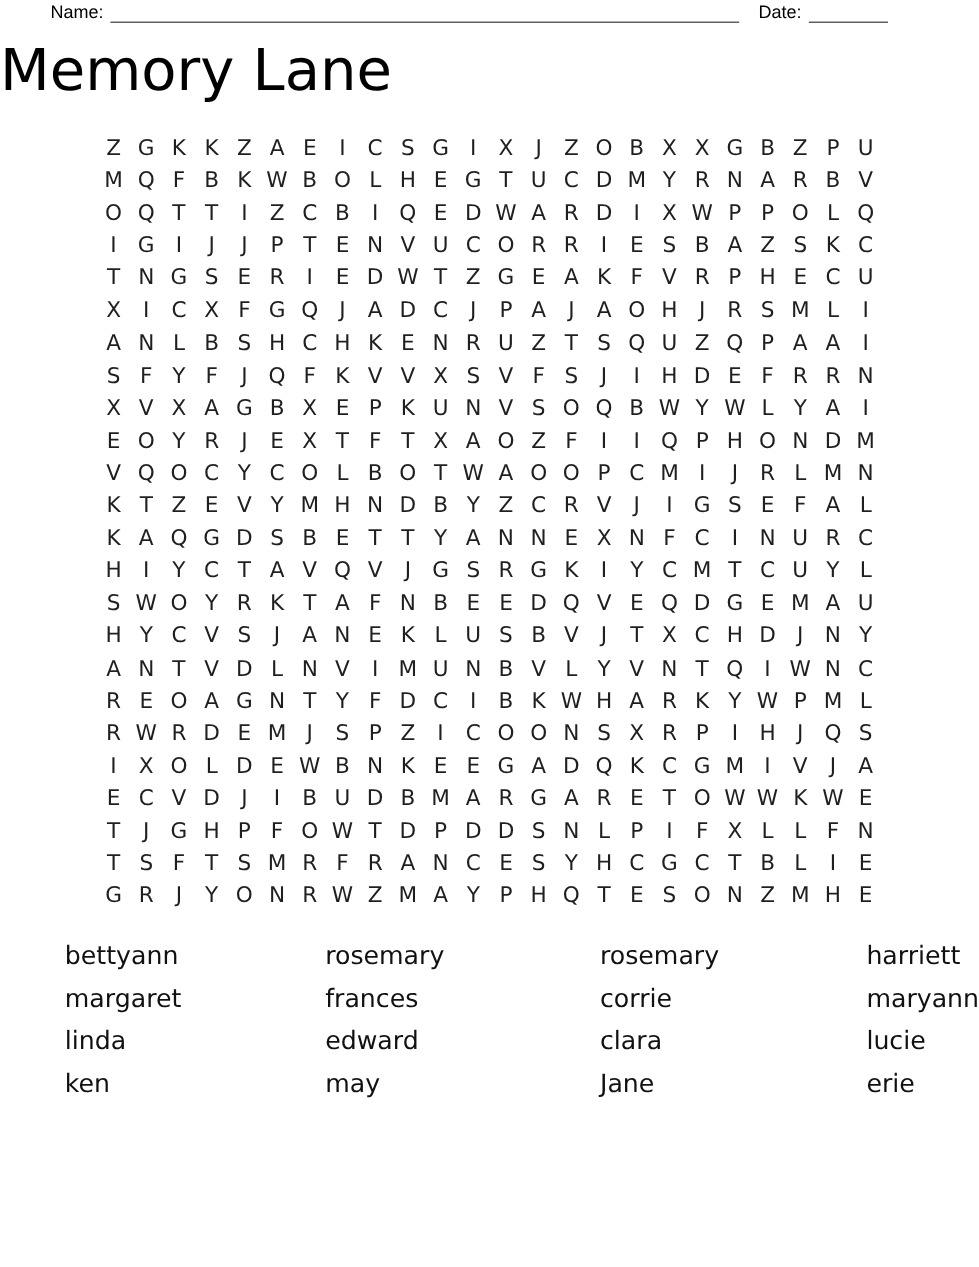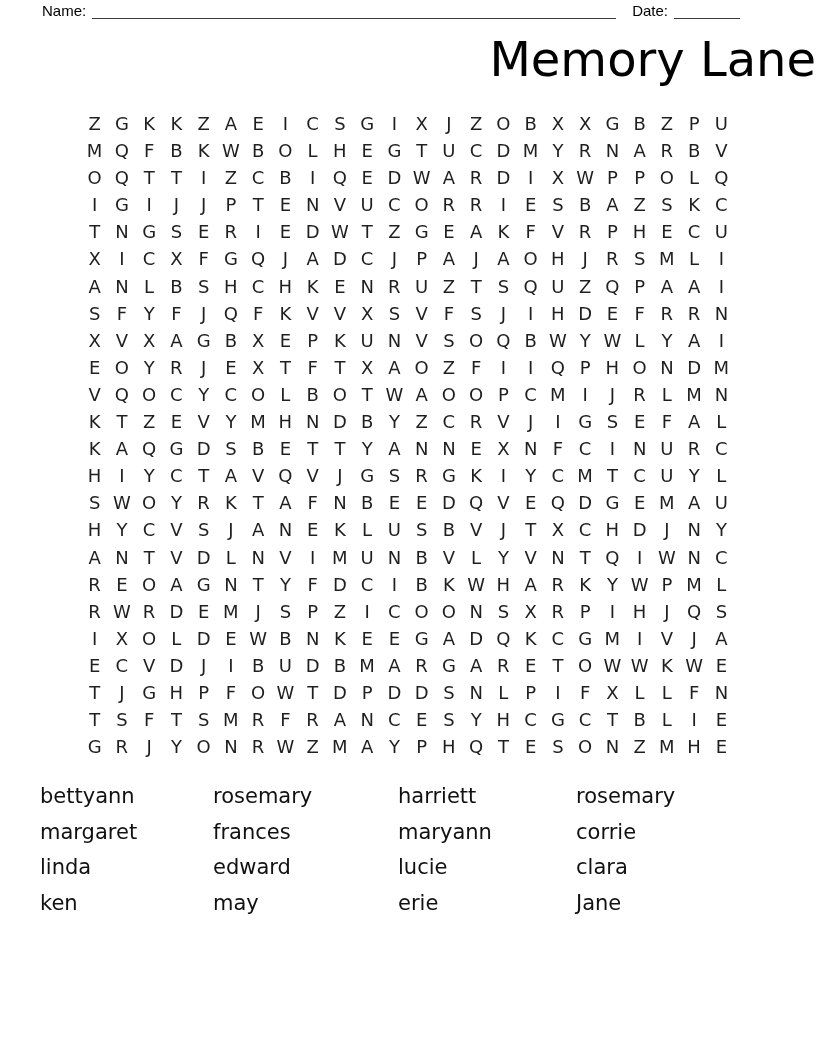--- a/index.html
+++ b/index.html
@@ -45,21 +45,21 @@
     border-bottom: 1.5px solid #3a3a3a;
     margin: 0 0 1px 6px;
   }
 
   
   .title {
     position: absolute;
     top: 32px;
     left: 0;
     width: 100%;
-    text-align: right;
+    text-align: left;
     font-size: 48px;
     font-weight: 400;
     letter-spacing: 0px;
     color: #000000;
     line-height: 1.15;
   }
 
   
   .grid {
     position: absolute;
@@ -76,24 +76,25 @@
     text-align: center;
     font-size: 18px;
     line-height: 27.1px;
     color: #1f1f1f;
   }
 
   
   .word-list {
     position: absolute;
     top: 779px;
-    left: 40px;
+    left: 54px;
     right: 40px;
     display: grid;
     grid-template-columns: 173px 185px 178px auto;
+    gap: 44px;
   }
   .word-col {
     display: block;
   }
   .word {
     font-size: 21px;
     line-height: 35.7px;
     color: #111111;
     white-space: nowrap;
   }
@@ -744,24 +745,24 @@
       <div class="word">linda</div>
       <div class="word">ken</div>
     </div>
     <div class="word-col">
       <div class="word">rosemary</div>
       <div class="word">frances</div>
       <div class="word">edward</div>
       <div class="word">may</div>
     </div>
     <div class="word-col">
+      <div class="word">rosemary</div>
+      <div class="word">corrie</div>
+      <div class="word">clara</div>
+      <div class="word">Jane</div>
+    </div>
+    <div class="word-col">
       <div class="word">harriett</div>
       <div class="word">maryann</div>
       <div class="word">lucie</div>
       <div class="word">erie</div>
     </div>
-    <div class="word-col">
-      <div class="word">rosemary</div>
-      <div class="word">corrie</div>
-      <div class="word">clara</div>
-      <div class="word">Jane</div>
-    </div>
   </div>
 
 </body></html>

